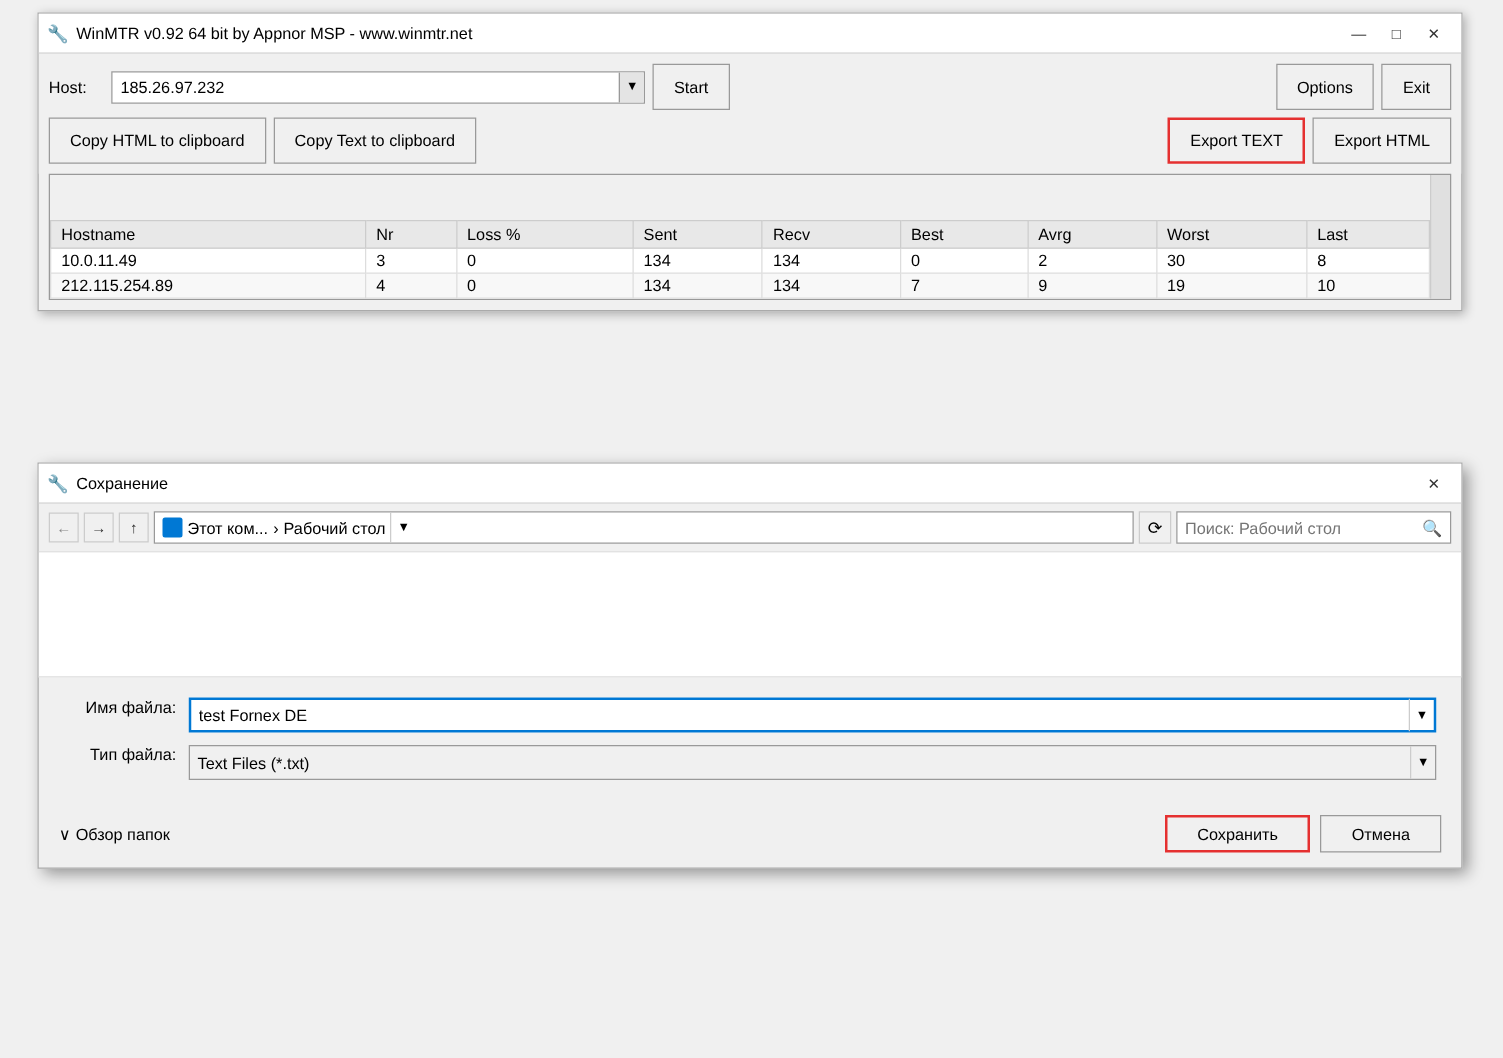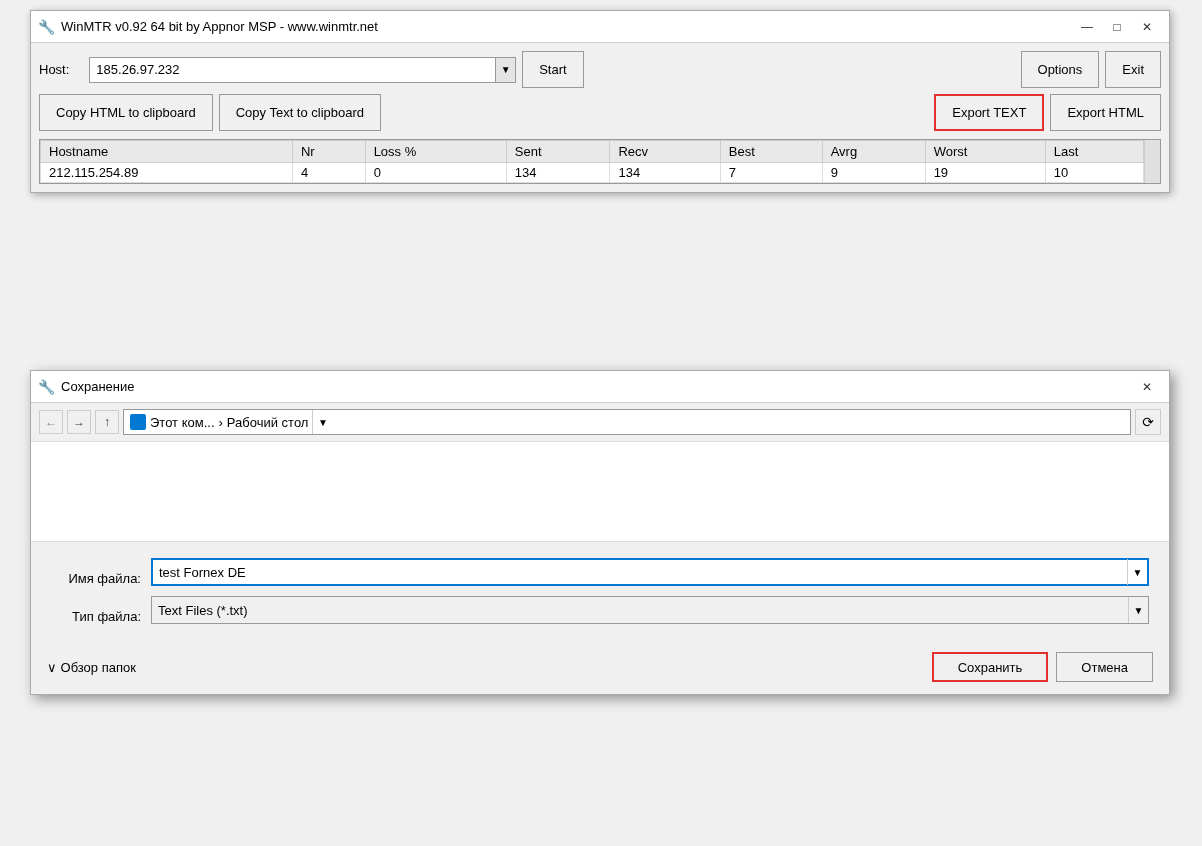--- a/index.html
+++ b/index.html
@@ -143,20 +143,21 @@
     .winmtr-table-wrapper {
       margin: 0 8px 8px 8px;
       border: 1px solid #999;
       overflow: hidden;
     }
 
     .winmtr-table {
       width: 100%;
       border-collapse: collapse;
       font-size: 13px;
+      margin-top: 36px;
     }
 
     .winmtr-table th {
       background: #e8e8e8;
       border: 1px solid #ccc;
       padding: 3px 8px;
       text-align: left;
       font-weight: normal;
     }
 
@@ -276,21 +277,21 @@
     
     .form-area {
       padding: 16px 20px;
       display: flex;
       flex-direction: column;
       gap: 10px;
     }
 
     .form-row {
       display: flex;
-      align-items: flex-end;
+      align-items: flex-start;
       gap: 10px;
     }
 
     .form-label {
       width: 90px;
       text-align: right;
       font-size: 13px;
     }
 
     .form-input-wrapper {
@@ -448,20 +449,31 @@
             <th>Loss %</th>
             <th>Sent</th>
             <th>Recv</th>
             <th>Best</th>
             <th>Avrg</th>
             <th>Worst</th>
             <th>Last</th>
           </tr>
         </thead>
         <tbody id="table-body">
+        <tr>
+              <td>10.0.11.49</td>
+              <td>3</td>
+              <td>0</td>
+              <td>134</td>
+              <td>134</td>
+              <td>0</td>
+              <td>2</td>
+              <td>30</td>
+              <td>8</td>
+            </tr>
             <tr>
               <td>212.115.254.89</td>
               <td>4</td>
               <td>0</td>
               <td>134</td>
               <td>134</td>
               <td>7</td>
               <td>9</td>
               <td>19</td>
               <td>10</td>
@@ -490,20 +502,24 @@
     <button class="nav-btn active">→</button>
     <button class="nav-btn active">↑</button>
     <div class="breadcrumb-bar">
       <span class="breadcrumb-icon"></span>
       <span>Этот ком...</span>
       <span> › </span>
       <span>Рабочий стол</span>
       <button class="breadcrumb-dropdown">▼</button>
     </div>
     <button class="refresh-btn">⟳</button>
+    <div class="search-bar">
+      <input class="search-input" type="text" placeholder="Поиск: Рабочий стол" style="">
+      <span>🔍</span>
+    </div>
   </div>
 
   <div style="min-height: 100px; background: #fff; margin: 0; border-bottom: 1px solid #ddd;"></div>
 
   <div class="form-area">
     <div class="form-row">
       <span class="form-label">Имя файла:</span>
       <div class="form-input-wrapper">
         <input class="form-input" type="text" value="test Fornex DE" style="">
         <button class="form-dropdown-btn">▼</button>

